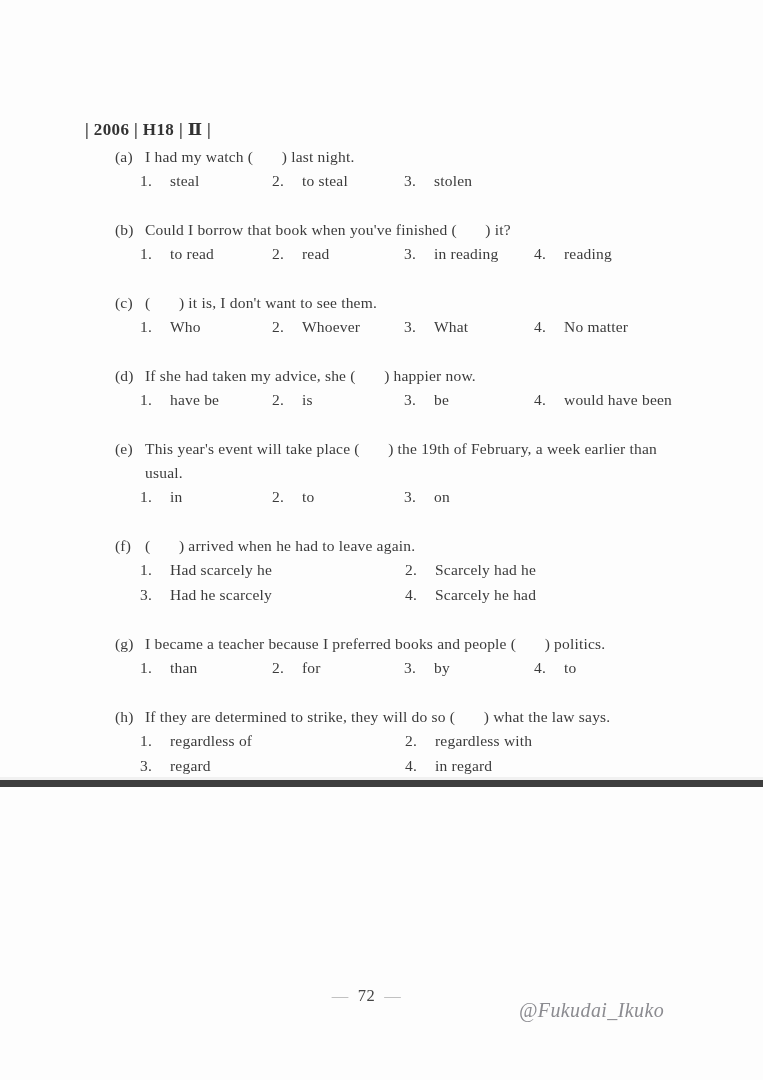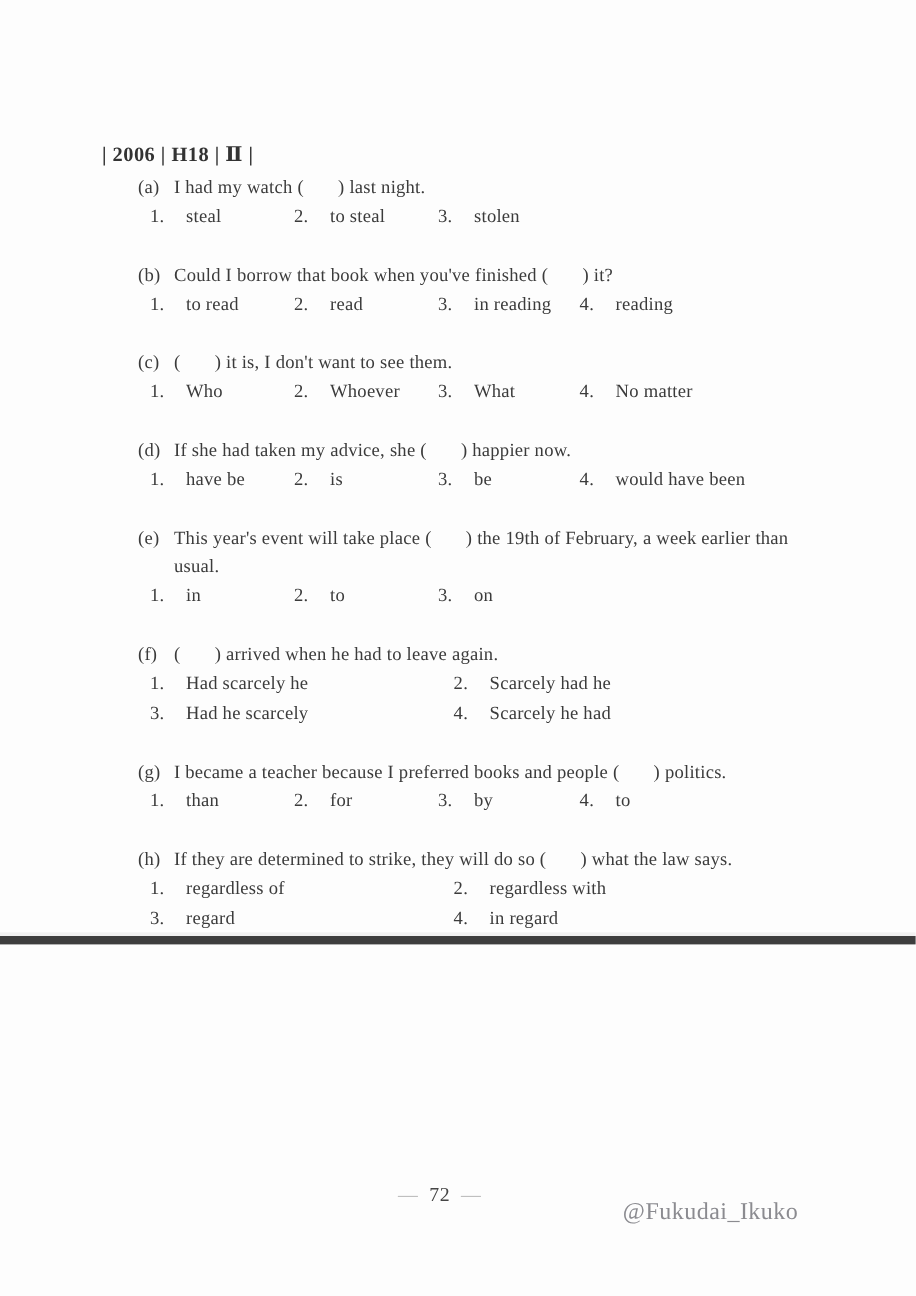--- a/index.html
+++ b/index.html
@@ -50,23 +50,24 @@
   }
   .q-text {
     flex: 1;
     max-width: 548px;
   }
   .q-cont {
     margin-left: 30px;
     line-height: 24px;
   }
   .opts {
-    margin-left: 10px;
+    margin-left: 25px;
     display: grid;
     line-height: 24px;
+    gap: 12px;
   }
   .cols4 {
     grid-template-columns: 120px 120px 118px 1fr;
   }
   .cols2 {
     grid-template-columns: 253px 1fr;
     row-gap: 1px;
   }
   .opt { white-space: nowrap; }
   .opt-num {
@@ -87,20 +88,21 @@
     color: #b7b7b7;
     margin: 0 9px;
   }
   .watermark {
     position: absolute;
     top: 999px;
     left: 519px;
     font-size: 20px;
     color: #8b8b90;
     letter-spacing: 0.4px;
+    font-style: italic;
   }
   .page-edge-light {
     position: absolute;
     left: 0;
     bottom: 7px;
     width: 100%;
     height: 3px;
     background: #f1f1f1;
   }
   .page-edge-dark {

